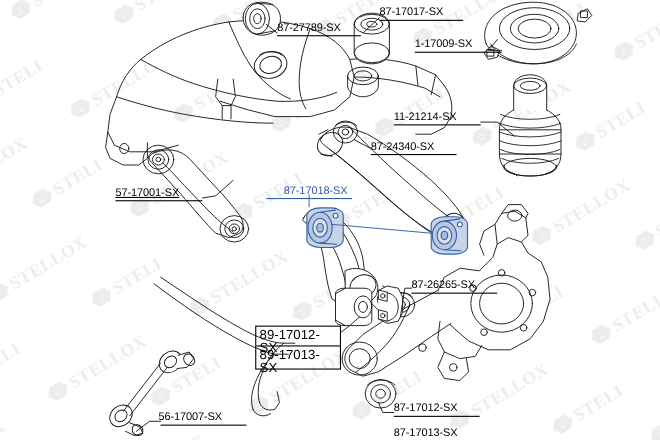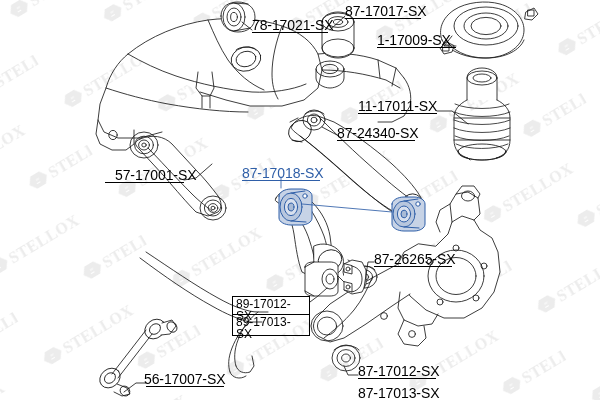--- a/index.html
+++ b/index.html
@@ -5,21 +5,21 @@
 <style>
   html,body{margin:0;padding:0;background:#fff;}
   body{width:600px;height:400px;overflow:hidden;
        font-family:"Liberation Sans",sans-serif;}
   #stage{position:relative;width:600px;height:400px;background:#ffffff;overflow:hidden;}
   #wm,#art,#labels{position:absolute;left:0;top:0;width:600px;height:400px;}
   #wm{z-index:1;}
   #art{z-index:2;}
   #labels{z-index:3;}
   .lbl{position:absolute;white-space:nowrap;color:#000;
-       font-family:"Liberation Sans",sans-serif;font-size:14px;
+       font-family:"Liberation Sans",sans-serif;font-size:10px;
        letter-spacing:-0.1px;line-height:11px;}
   .lbl.hl{color:#2f5fa8;}
   .ul{position:absolute;height:0;border-top:1px solid #000;}
   .ul.hl{border-top-color:#2f5fa8;}
   .boxtbl{position:absolute;border:1px solid #000;box-sizing:border-box;background:transparent;}
   .boxtbl .row{border-bottom:1px solid #000;box-sizing:border-box;
        font-size:12px;padding:1px 3px 16px 3px;height:13px;line-height:12px;}
   .boxtbl .row:last-child{border-bottom:none;}
 </style>
 </head>
@@ -332,33 +332,33 @@
 
         <path d="M358 375 L348 375 L344 366"></path>
 
         <path d="M281 177 L281 188" stroke="#2f5fa8"></path>
         <path d="M302 204 L392 212" stroke="#2f5fa8"></path>
       </g>
     </g>
   </svg>
 
   <div id="labels">
-      <div class="lbl" style="left: 252px; top: 20px;">78-17021-SX</div>
+      <div class="lbl" style="left: 252px; top: 20px;">87-27789-SX</div>
       <div class="ul" style="left: 252px; top: 32px; width: 76px;"></div>
       <div class="lbl" style="left: 345px; top: 6px;">87-17017-SX</div>
       <div class="ul" style="left: 345px; top: 18px; width: 76px;"></div>
       <div class="lbl" style="left: 377px; top: 35px;">1-17009-SX</div>
       <div class="ul" style="left: 377px; top: 47px; width: 79px;"></div>
-      <div class="lbl" style="left: 358px; top: 101px;">11-17011-SX</div>
+      <div class="lbl" style="left: 358px; top: 101px;">11-21214-SX</div>
       <div class="ul" style="left: 358px; top: 113px; width: 79px;"></div>
       <div class="lbl" style="left: 337px; top: 128px;">87-24340-SX</div>
       <div class="ul" style="left: 337px; top: 140px; width: 78px;"></div>
-      <div class="lbl" style="left: 115px; top: 170px;">57-17001-SX</div>
+      <div class="lbl" style="left: 105px; top: 170px; text-decoration: underline;">57-17001-SX</div>
       <div class="ul" style="left: 105px; top: 182px; width: 79px;"></div>
-      <div class="lbl hl" style="left: 242px; top: 168px;">87-17018-SX</div>
+      <div class="lbl hl" style="left: 258px; top: 168px;">87-17018-SX</div>
       <div class="ul hl" style="left: 242px; top: 180px; width: 78px;"></div>
       <div class="lbl" style="left: 374px; top: 254px;">87-26265-SX</div>
       <div class="ul" style="left: 374px; top: 266px; width: 78px;"></div>
       <div class="lbl" style="left: 144px; top: 374px;">56-17007-SX</div>
       <div class="ul" style="left: 146px; top: 386px; width: 78px;"></div>
       <div class="boxtbl" style="left: 232px; top: 296px; width: 78px; height: 40px;">
         <div class="row">89-17012-SX</div>
         <div class="row">89-17013-SX</div>
       </div>
       <div class="lbl" style="left: 358px; top: 366px;">87-17012-SX</div>

